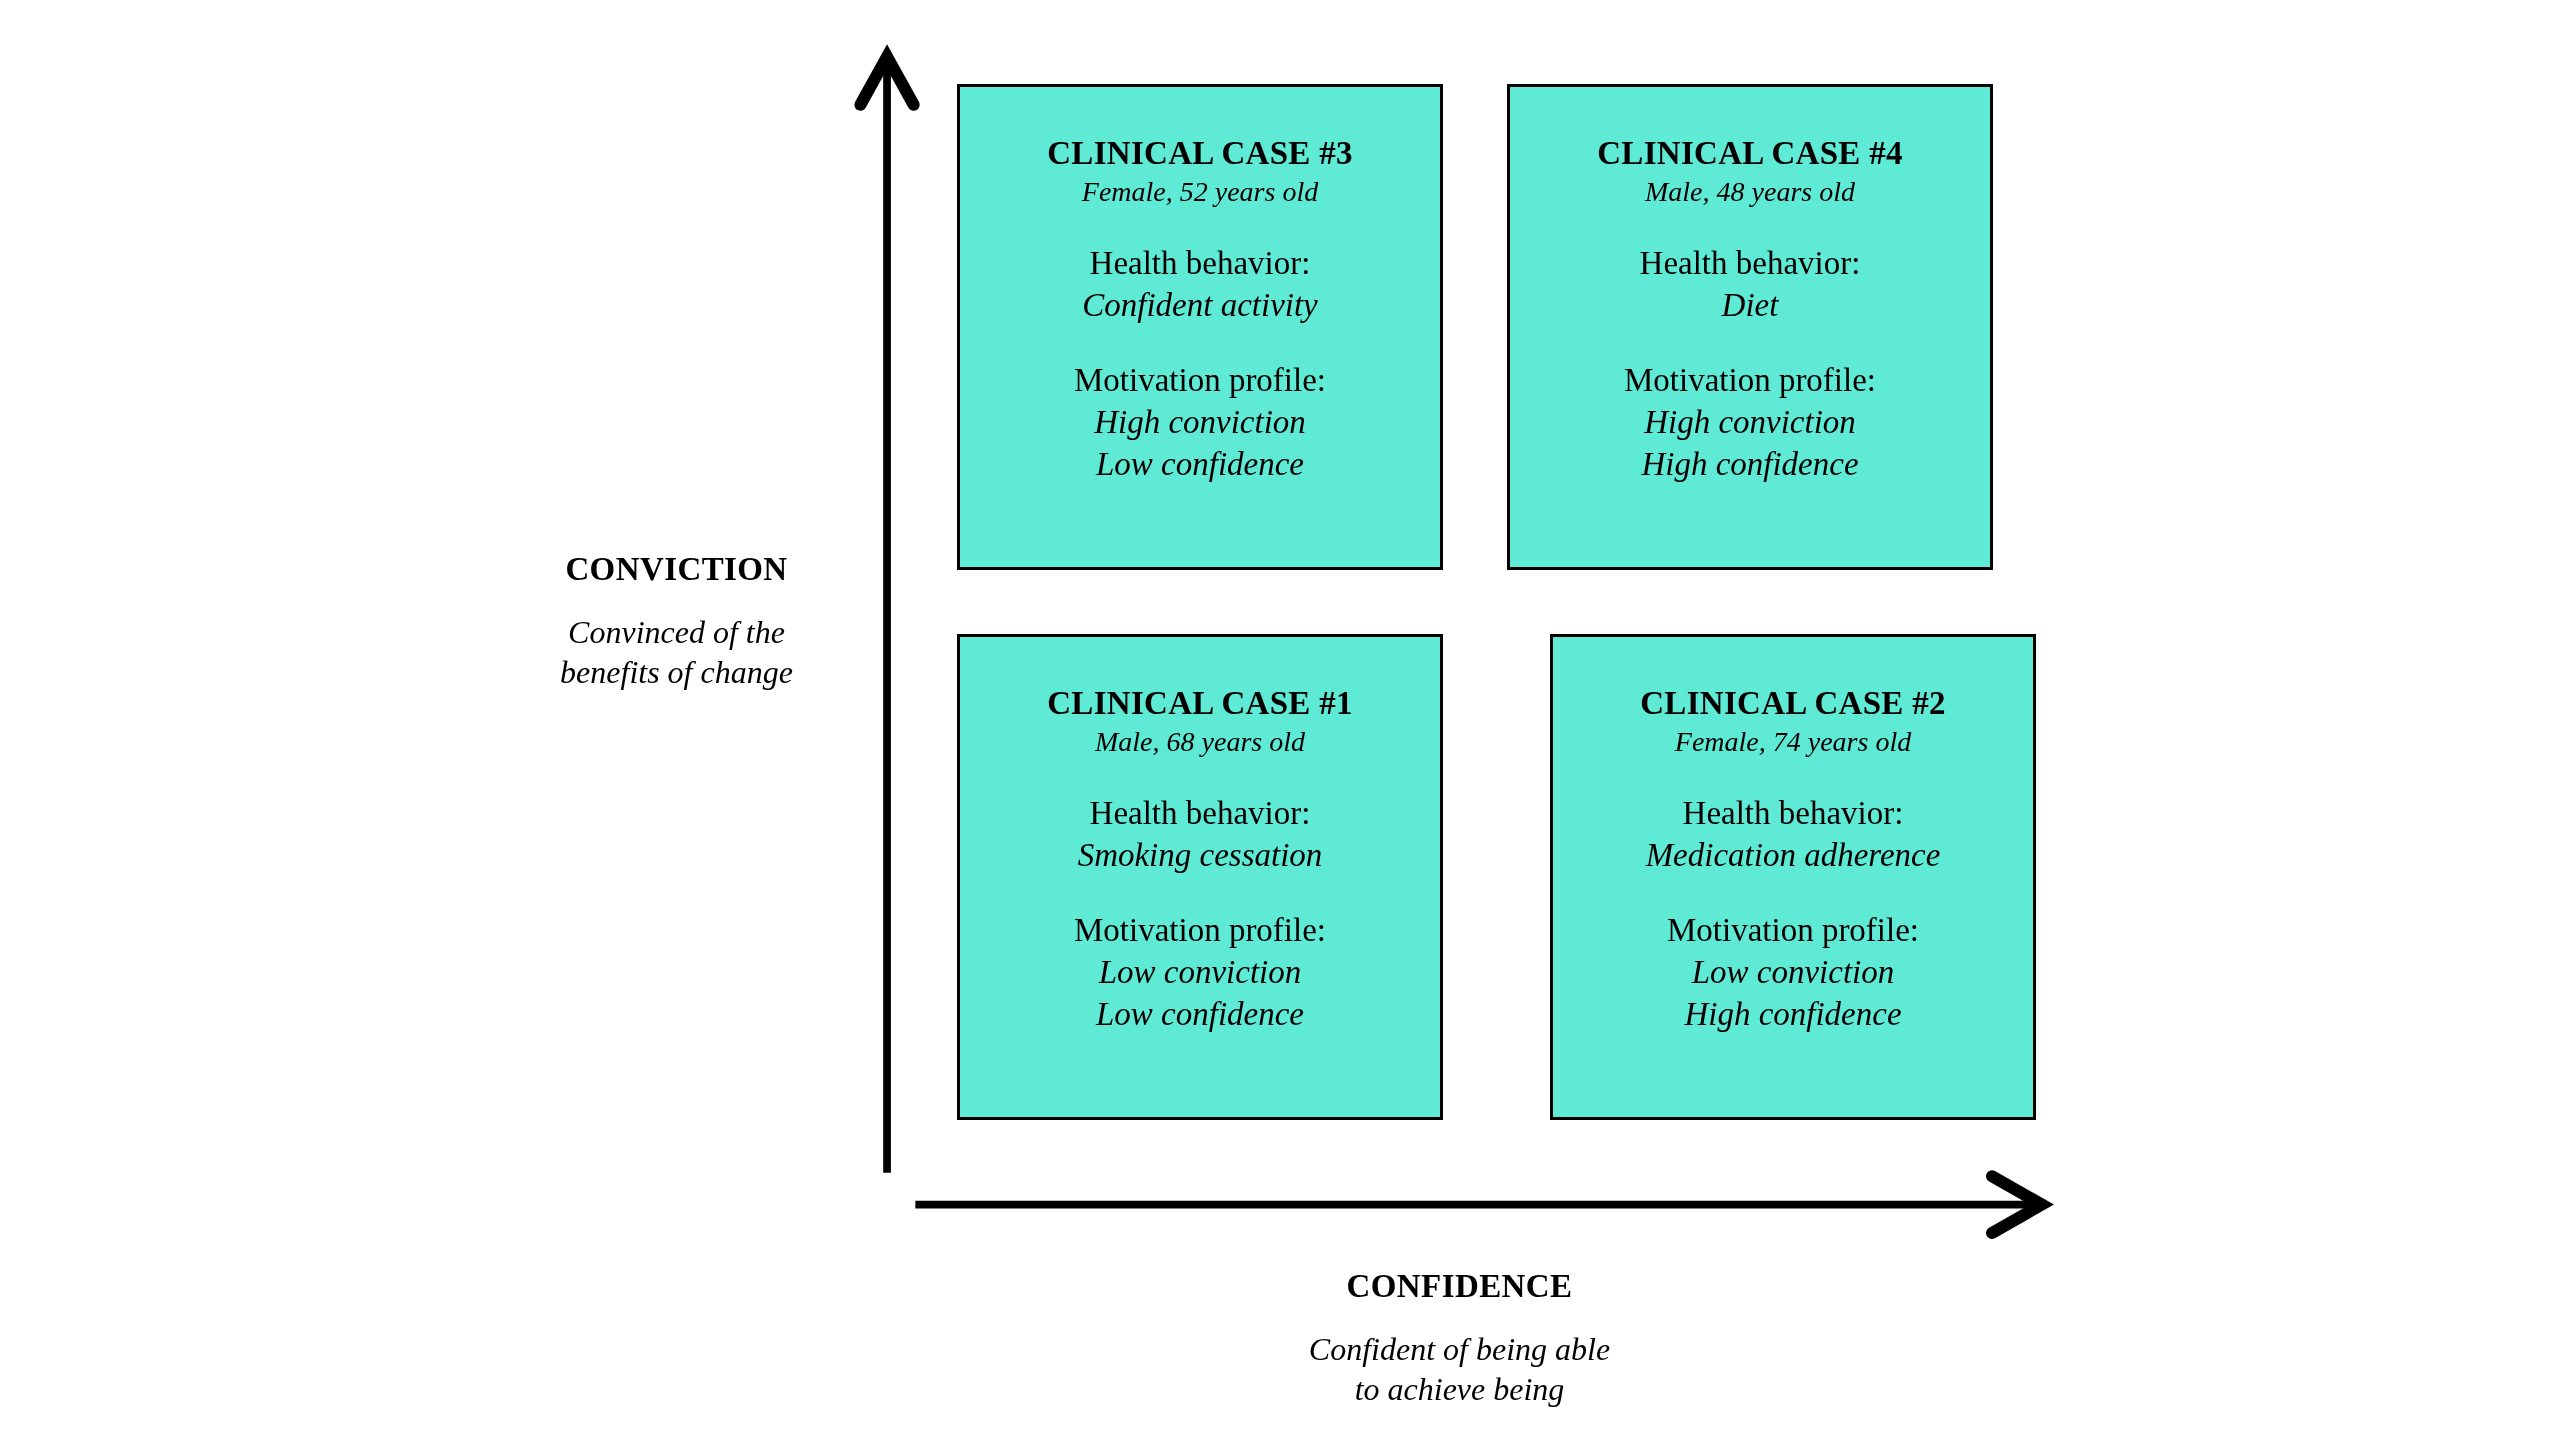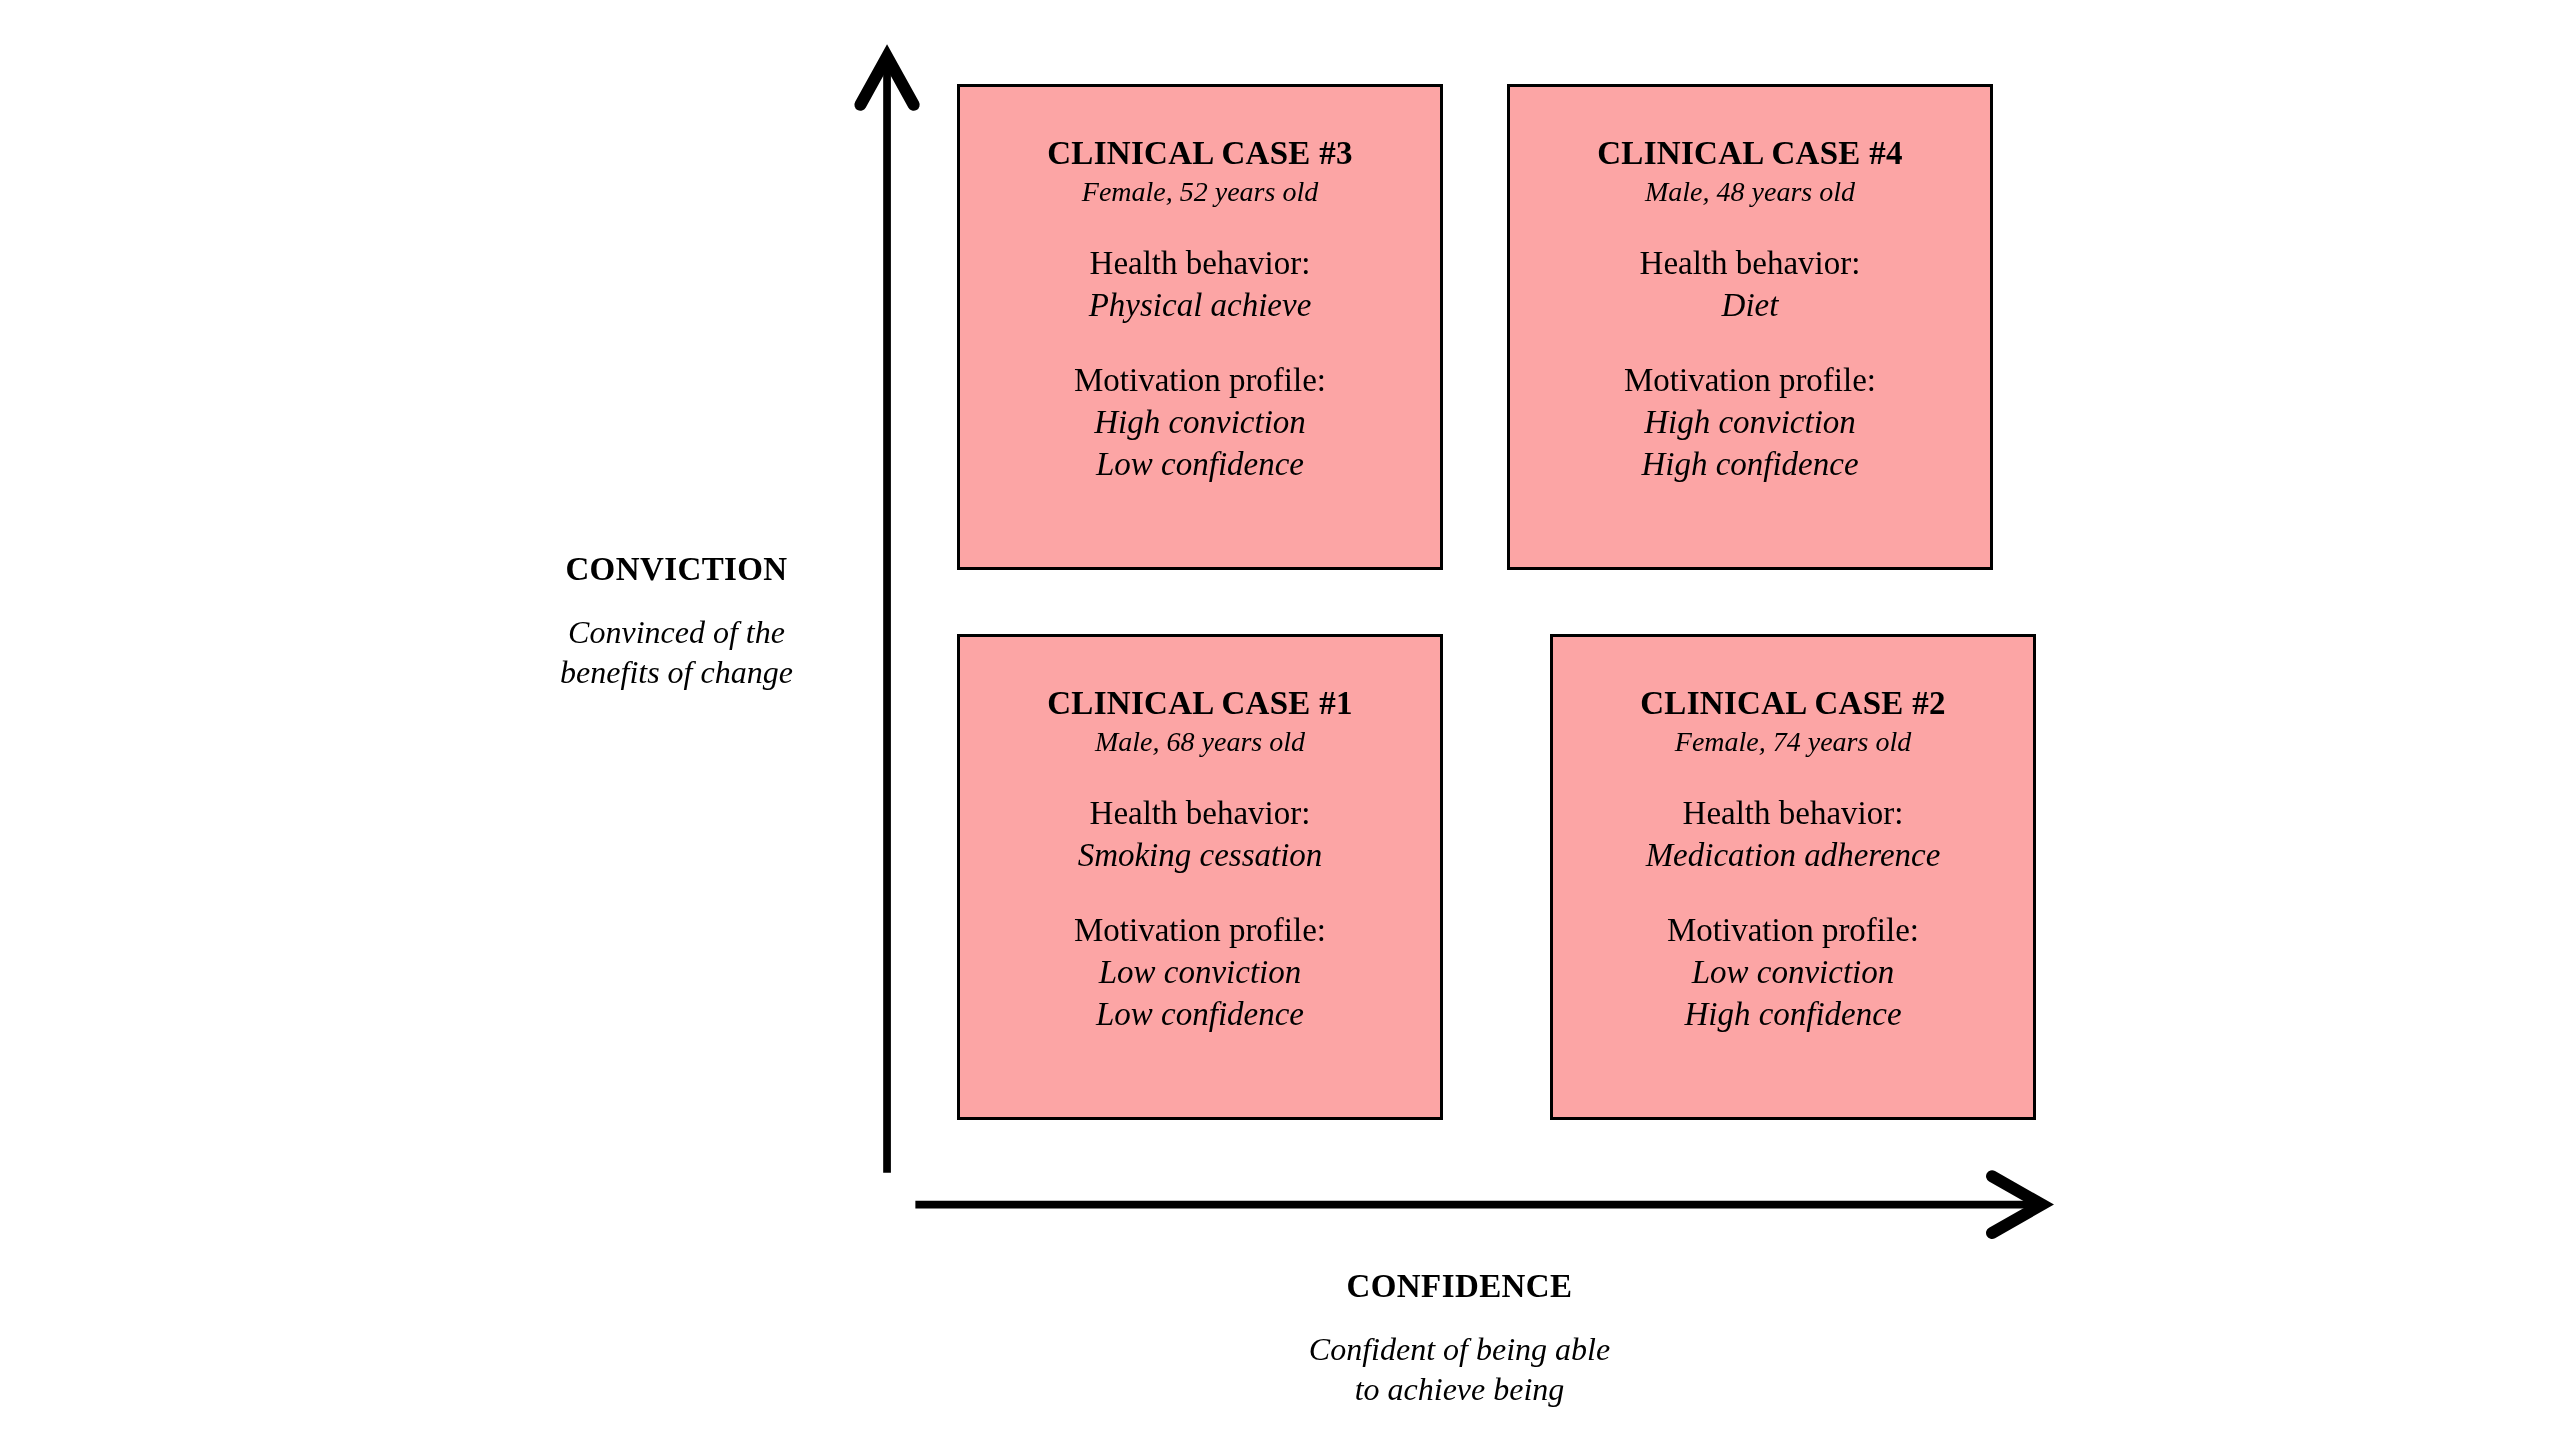--- a/index.html
+++ b/index.html
@@ -32,21 +32,21 @@
     top: 0;
     width: 2576px;
     height: 1445px;
     pointer-events: none;
   }
 
   
   .case-box {
     position: absolute;
     border: 3.4px solid #000000;
-    background: #fca5a5;
+    background: #5eead4;
     box-sizing: border-box;
     display: flex;
     flex-direction: column;
     align-items: center;
     justify-content: flex-start;
     padding-top: 48px;
   }
 
   .box-tl { left: 957px; top: 84px;  width: 486px; height: 486px; }
   .box-tr { left: 1507px; top: 84px;  width: 486px; height: 486px; }
@@ -155,21 +155,21 @@
       <div>Confident of being able</div>
       <div>to achieve being</div>
     </div>
   </div>
 
   <div class="case-box box-tl">
     <div class="case-title">CLINICAL CASE #3</div>
     <div class="case-demo">Female, 52 years old</div>
     <div class="case-group">
       <div class="case-label">Health behavior:</div>
-      <div class="case-value">Physical achieve</div>
+      <div class="case-value">Confident activity</div>
     </div>
     <div class="case-group">
       <div class="case-label">Motivation profile:</div>
       <div class="case-value">High conviction</div>
       <div class="case-value">Low confidence</div>
     </div>
   </div>
 
   <div class="case-box box-tr">
     <div class="case-title">CLINICAL CASE #4</div>

